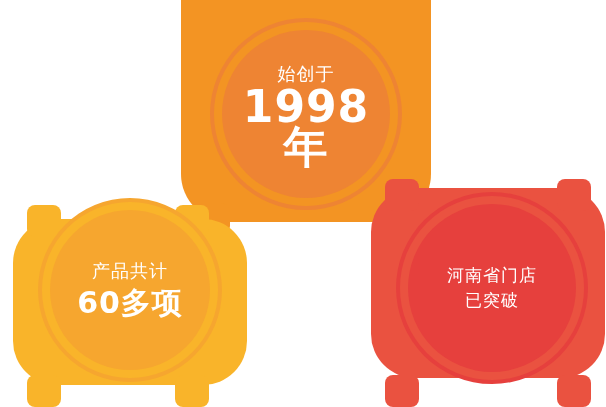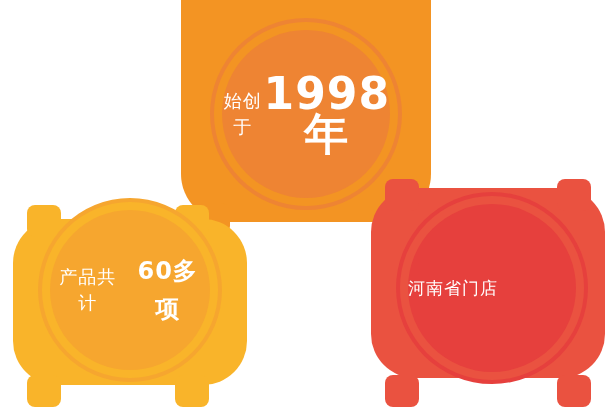--- a/index.html
+++ b/index.html
@@ -25,44 +25,44 @@
     height: 32px;
     border-radius: 9px;
     background: var(--frame);
   }
   .disc {
     position: absolute;
     border-radius: 50%;
     background: var(--disc);
     box-shadow: 0 0 0 8px var(--frame), 0 0 0 12px var(--disc);
     display: flex;
-    flex-direction: row;
+    flex-direction: column;
     align-items: center;
-    justify-content: flex-start;
+    justify-content: center;
     color: #ffffff;
     text-align: center;
   }
   .line-sm {
     font-size: 18px;
     line-height: 26px;
     letter-spacing: 1px;
   }
   .line-xs {
     font-size: 17px;
     line-height: 25px;
     letter-spacing: 1px;
   }
   .line-lg {
     font-size: 44px;
     line-height: 40px;
     font-weight: bold;
     letter-spacing: 1px;
   }
   .line-md {
-    font-size: 24px;
+    font-size: 30px;
     line-height: 38px;
     font-weight: bold;
     letter-spacing: 1px;
   }
 
   
   #b1 { left: 181px; top: -52px; width: 250px; height: 287px; }
   #b1 .frame { left: 0; top: 0; width: 250px; height: 274px; border-radius: 48px; }
   #b1 .tab-bl { left: 13px;  bottom: 0; }
   #b1 .tab-br { right: 13px; bottom: 0; }
@@ -117,16 +117,17 @@
   </div>
 
   <div class="badge" id="b3" style="--frame: #EA5240; --disc: #E6403D;">
     <div class="frame"></div>
     <div class="tab tab-tl"></div>
     <div class="tab tab-tr"></div>
     <div class="tab tab-bl"></div>
     <div class="tab tab-br"></div>
     <div class="disc">
       <div class="line-xs">河南省门店</div>
+      <div class="line-xs">已突破</div>
     </div>
   </div>
 
 </div>
 
 </body></html>

